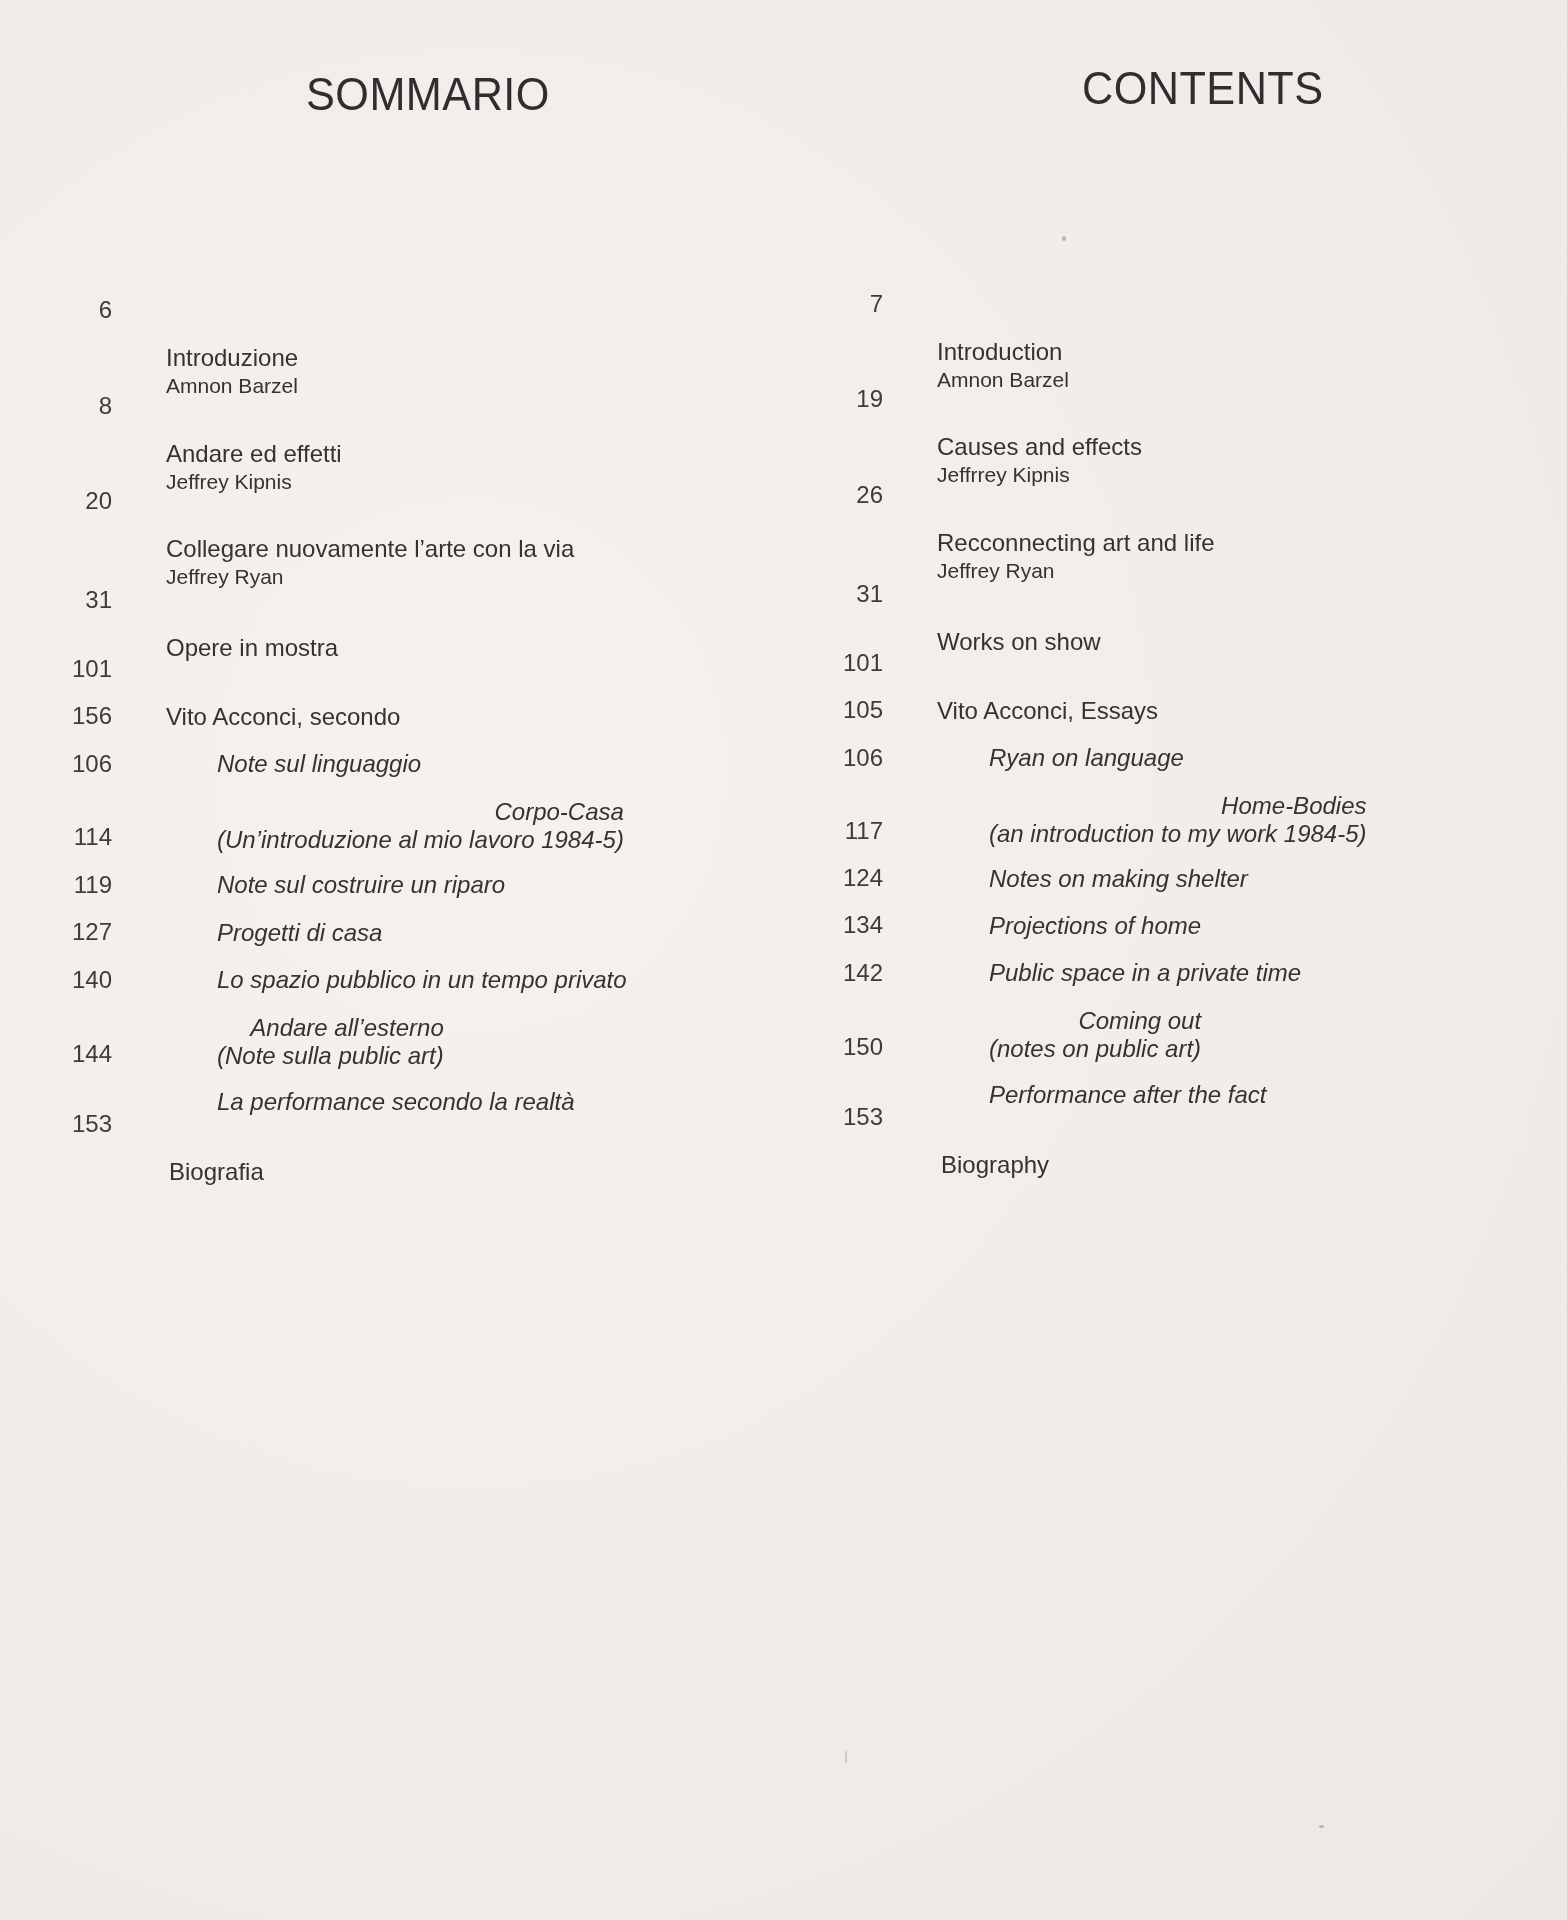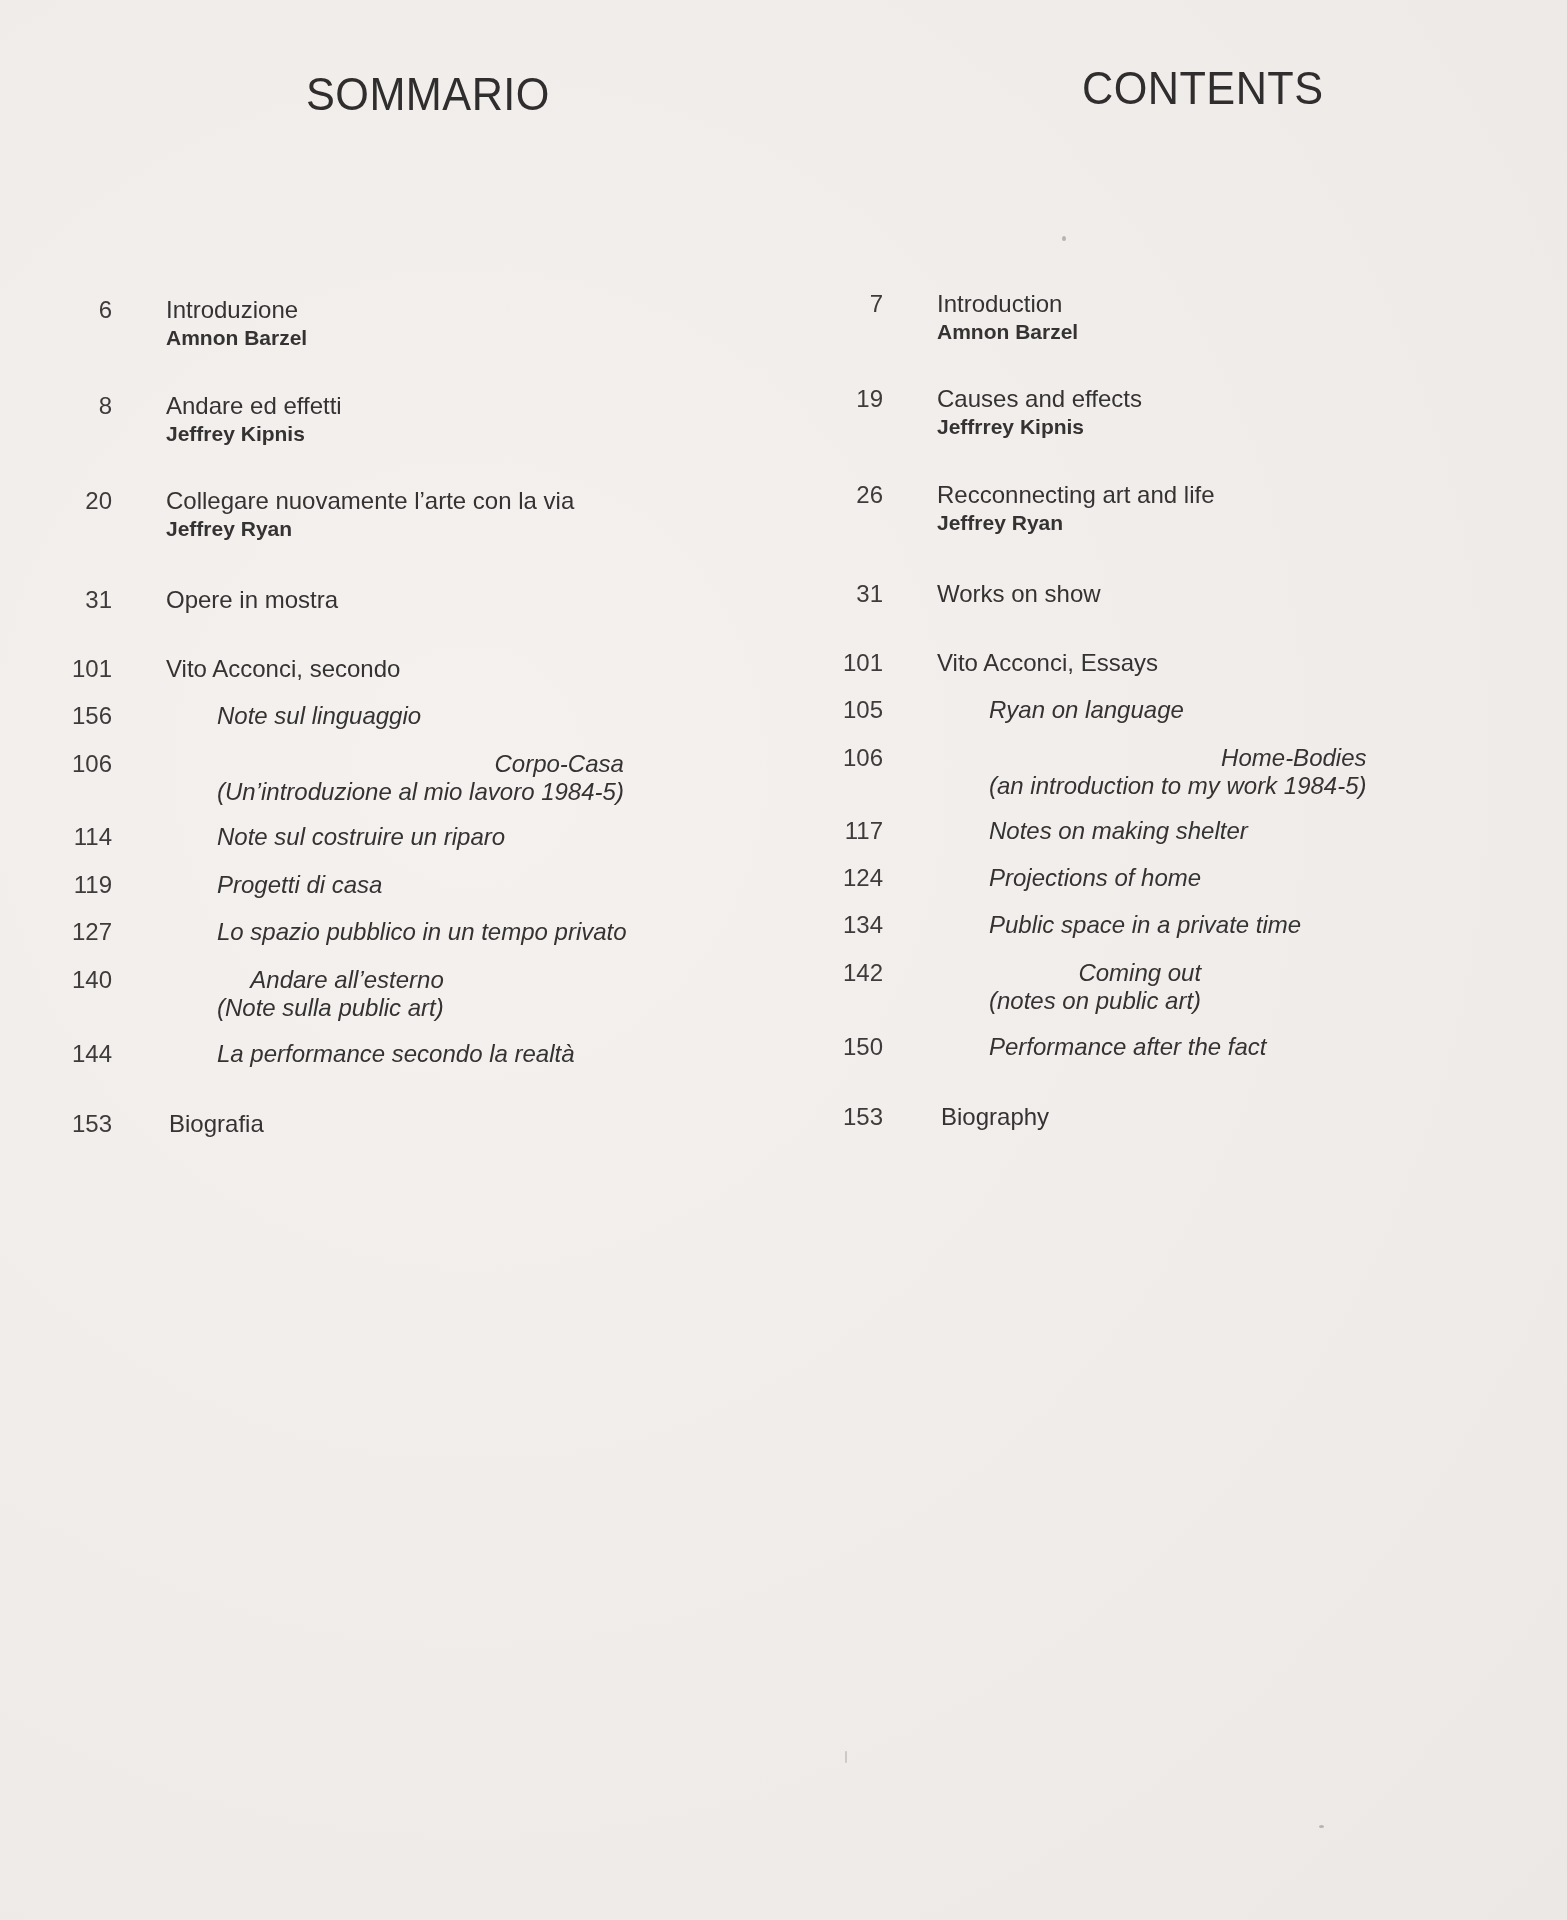--- a/index.html
+++ b/index.html
@@ -51,29 +51,29 @@
       text-align: right;
       font-size: 24px;
       color: #3d3b3b;
     }
     .title {
       position: absolute;
       font-size: 24px;
       line-height: 28px;
       white-space: nowrap;
       color: #343232;
+      margin-top: 48px;
     }
     .title.main { left: 111px; }
     .title.sub { left: 162px; font-style: italic; text-align: right; }
     .author {
       display: block;
       font-size: 21px;
       line-height: 26px;
       margin-top: 1px;
-      font-weight: bold;
     }
     .line2 { display: block; }
     .speck {
       position: absolute;
       background: #b9b3ae;
       border-radius: 50%;
     }
   </style>
 </head>
 <body>

